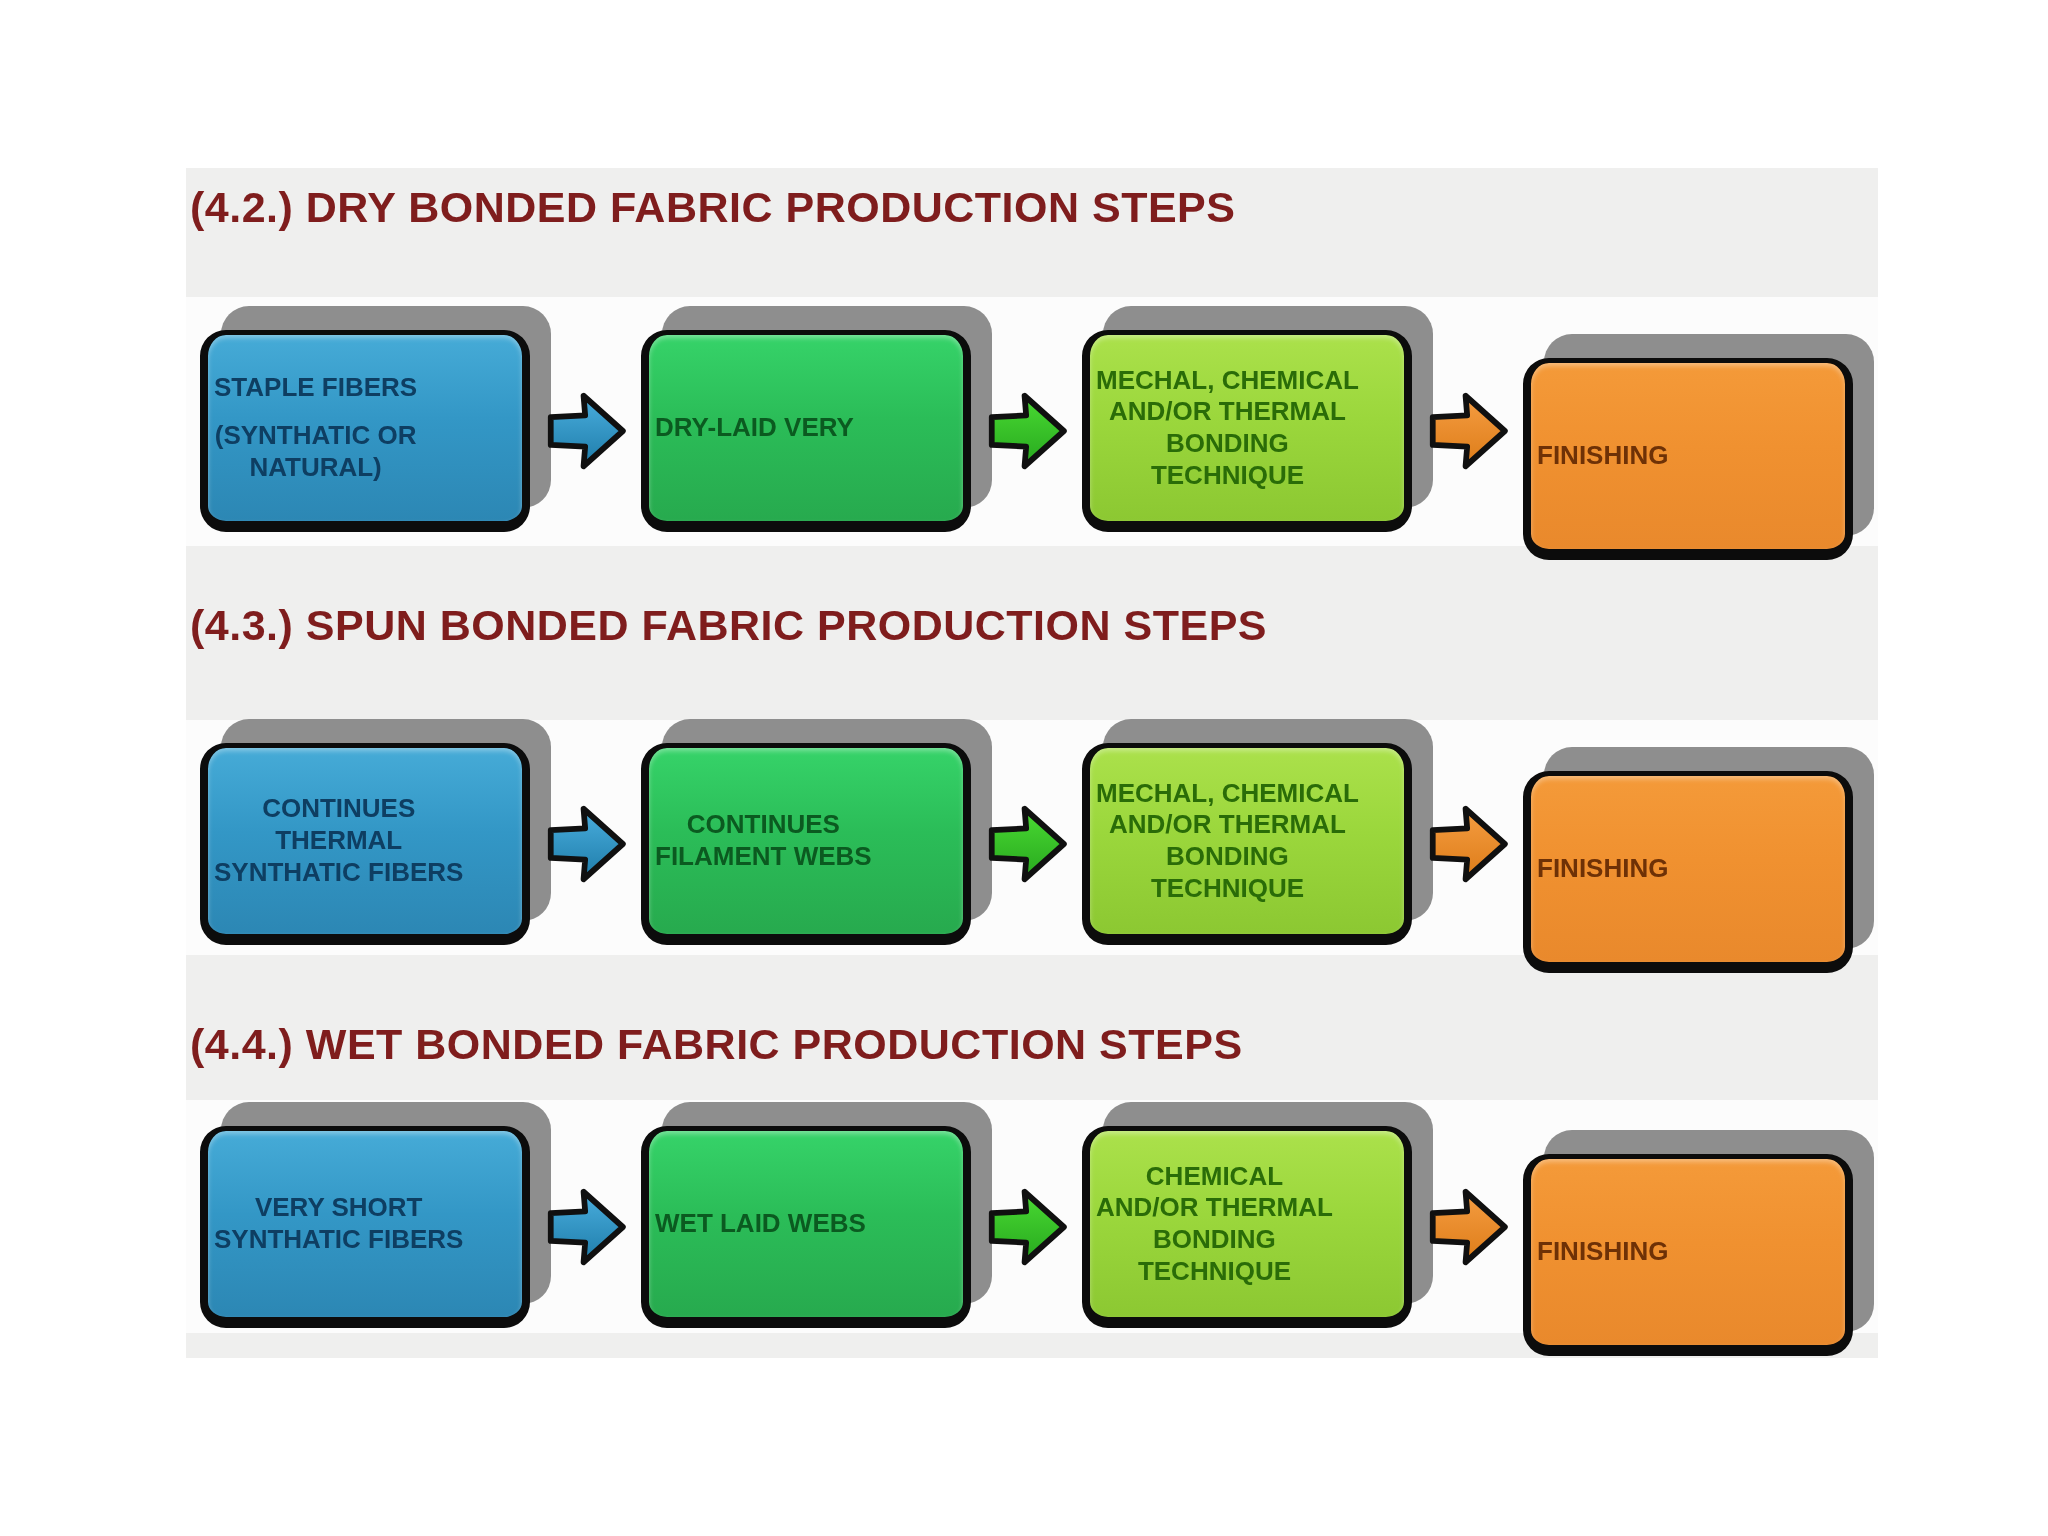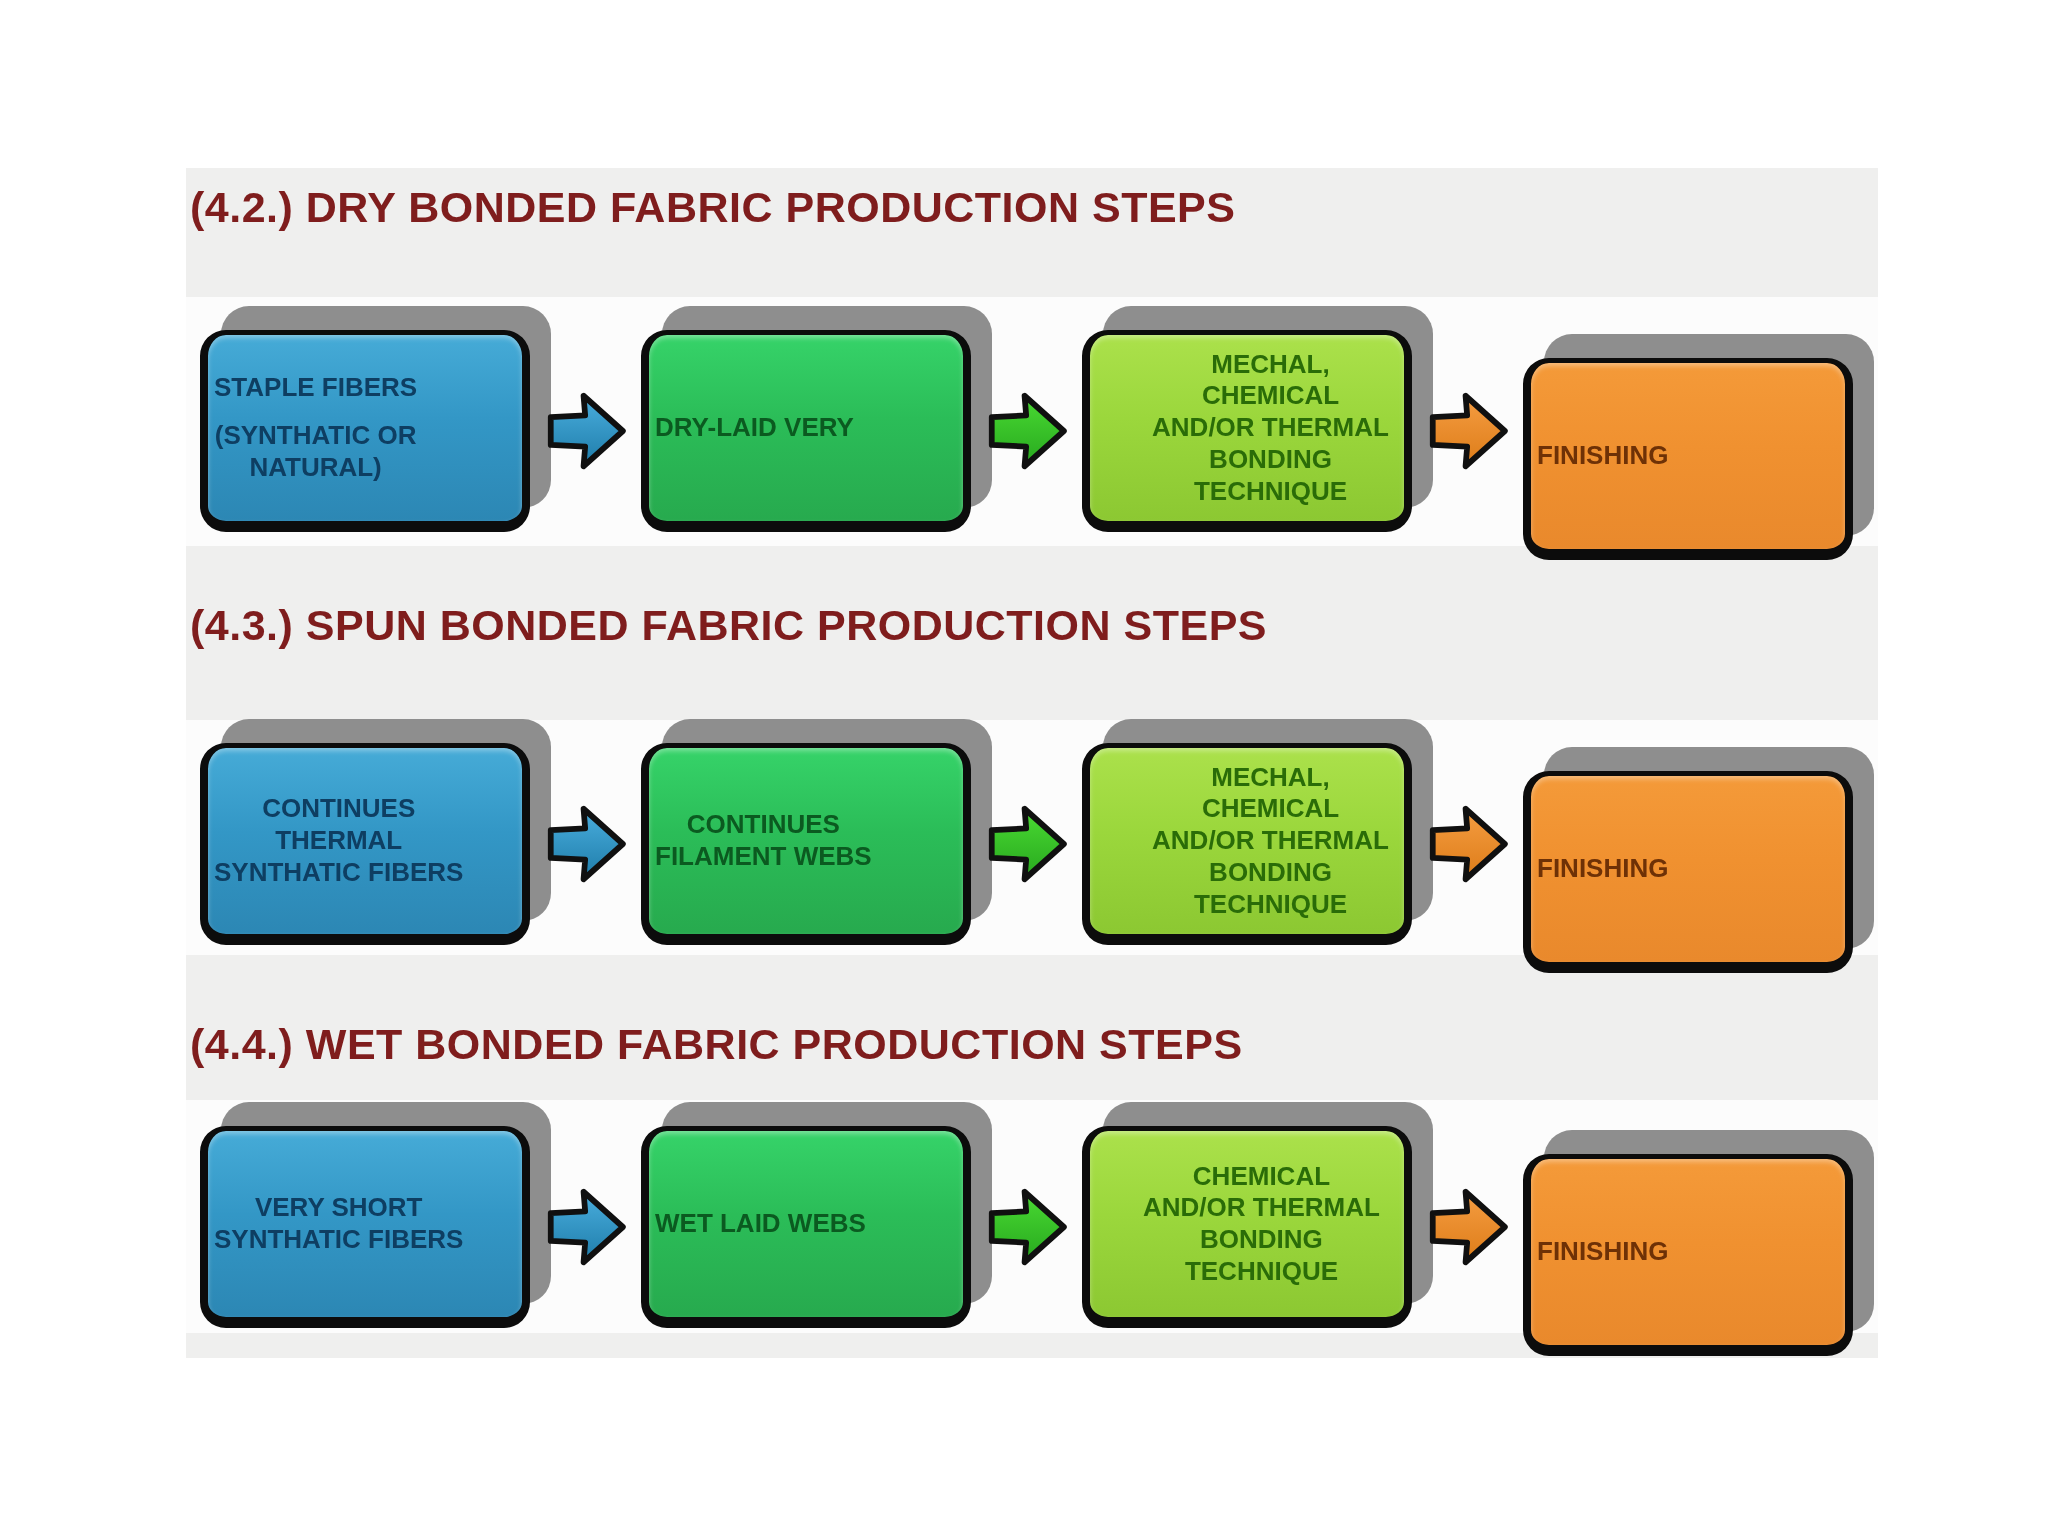--- a/index.html
+++ b/index.html
@@ -43,21 +43,21 @@
     box-shadow:inset 0 3px 5px rgba(255,255,255,0.35);
   }
   .sbox::before{
     content:"";position:absolute;z-index:-1;
     left:-8px;top:-5px;right:-8px;bottom:-11px;
     transform:translate(21px,-24px);
     background:#8e8e8e;border-radius:28px;
   }
   .box-blue{background:linear-gradient(180deg,#46abd7 0%,#3397c6 45%,#2c87b4 100%);color:#0e3e62;}
   .box-green{background:linear-gradient(180deg,#36d369 0%,#2bbd58 45%,#27aa4e 100%);color:#0b5a20;}
-  .box-lime{background:linear-gradient(180deg,#abe14b 0%,#9bd73c 45%,#8cc832 100%);color:#2a6c08;padding-left:47px;}
+  .box-lime{background:linear-gradient(180deg,#abe14b 0%,#9bd73c 45%,#8cc832 100%);color:#2a6c08;}
   .box-orange{background:linear-gradient(180deg,#f49a39 0%,#f09130 45%,#e9892c 100%);color:#6e3106;margin-top:28px;}
   .box-label{
     font-size:26px;font-weight:bold;line-height:1.22;
     padding:0 6px;
   }
   .box-label div:empty{height:16px;}
   .gap{
     width:111px;display:flex;align-items:center;justify-content:center;
   }
   .gap svg{display:block;}

